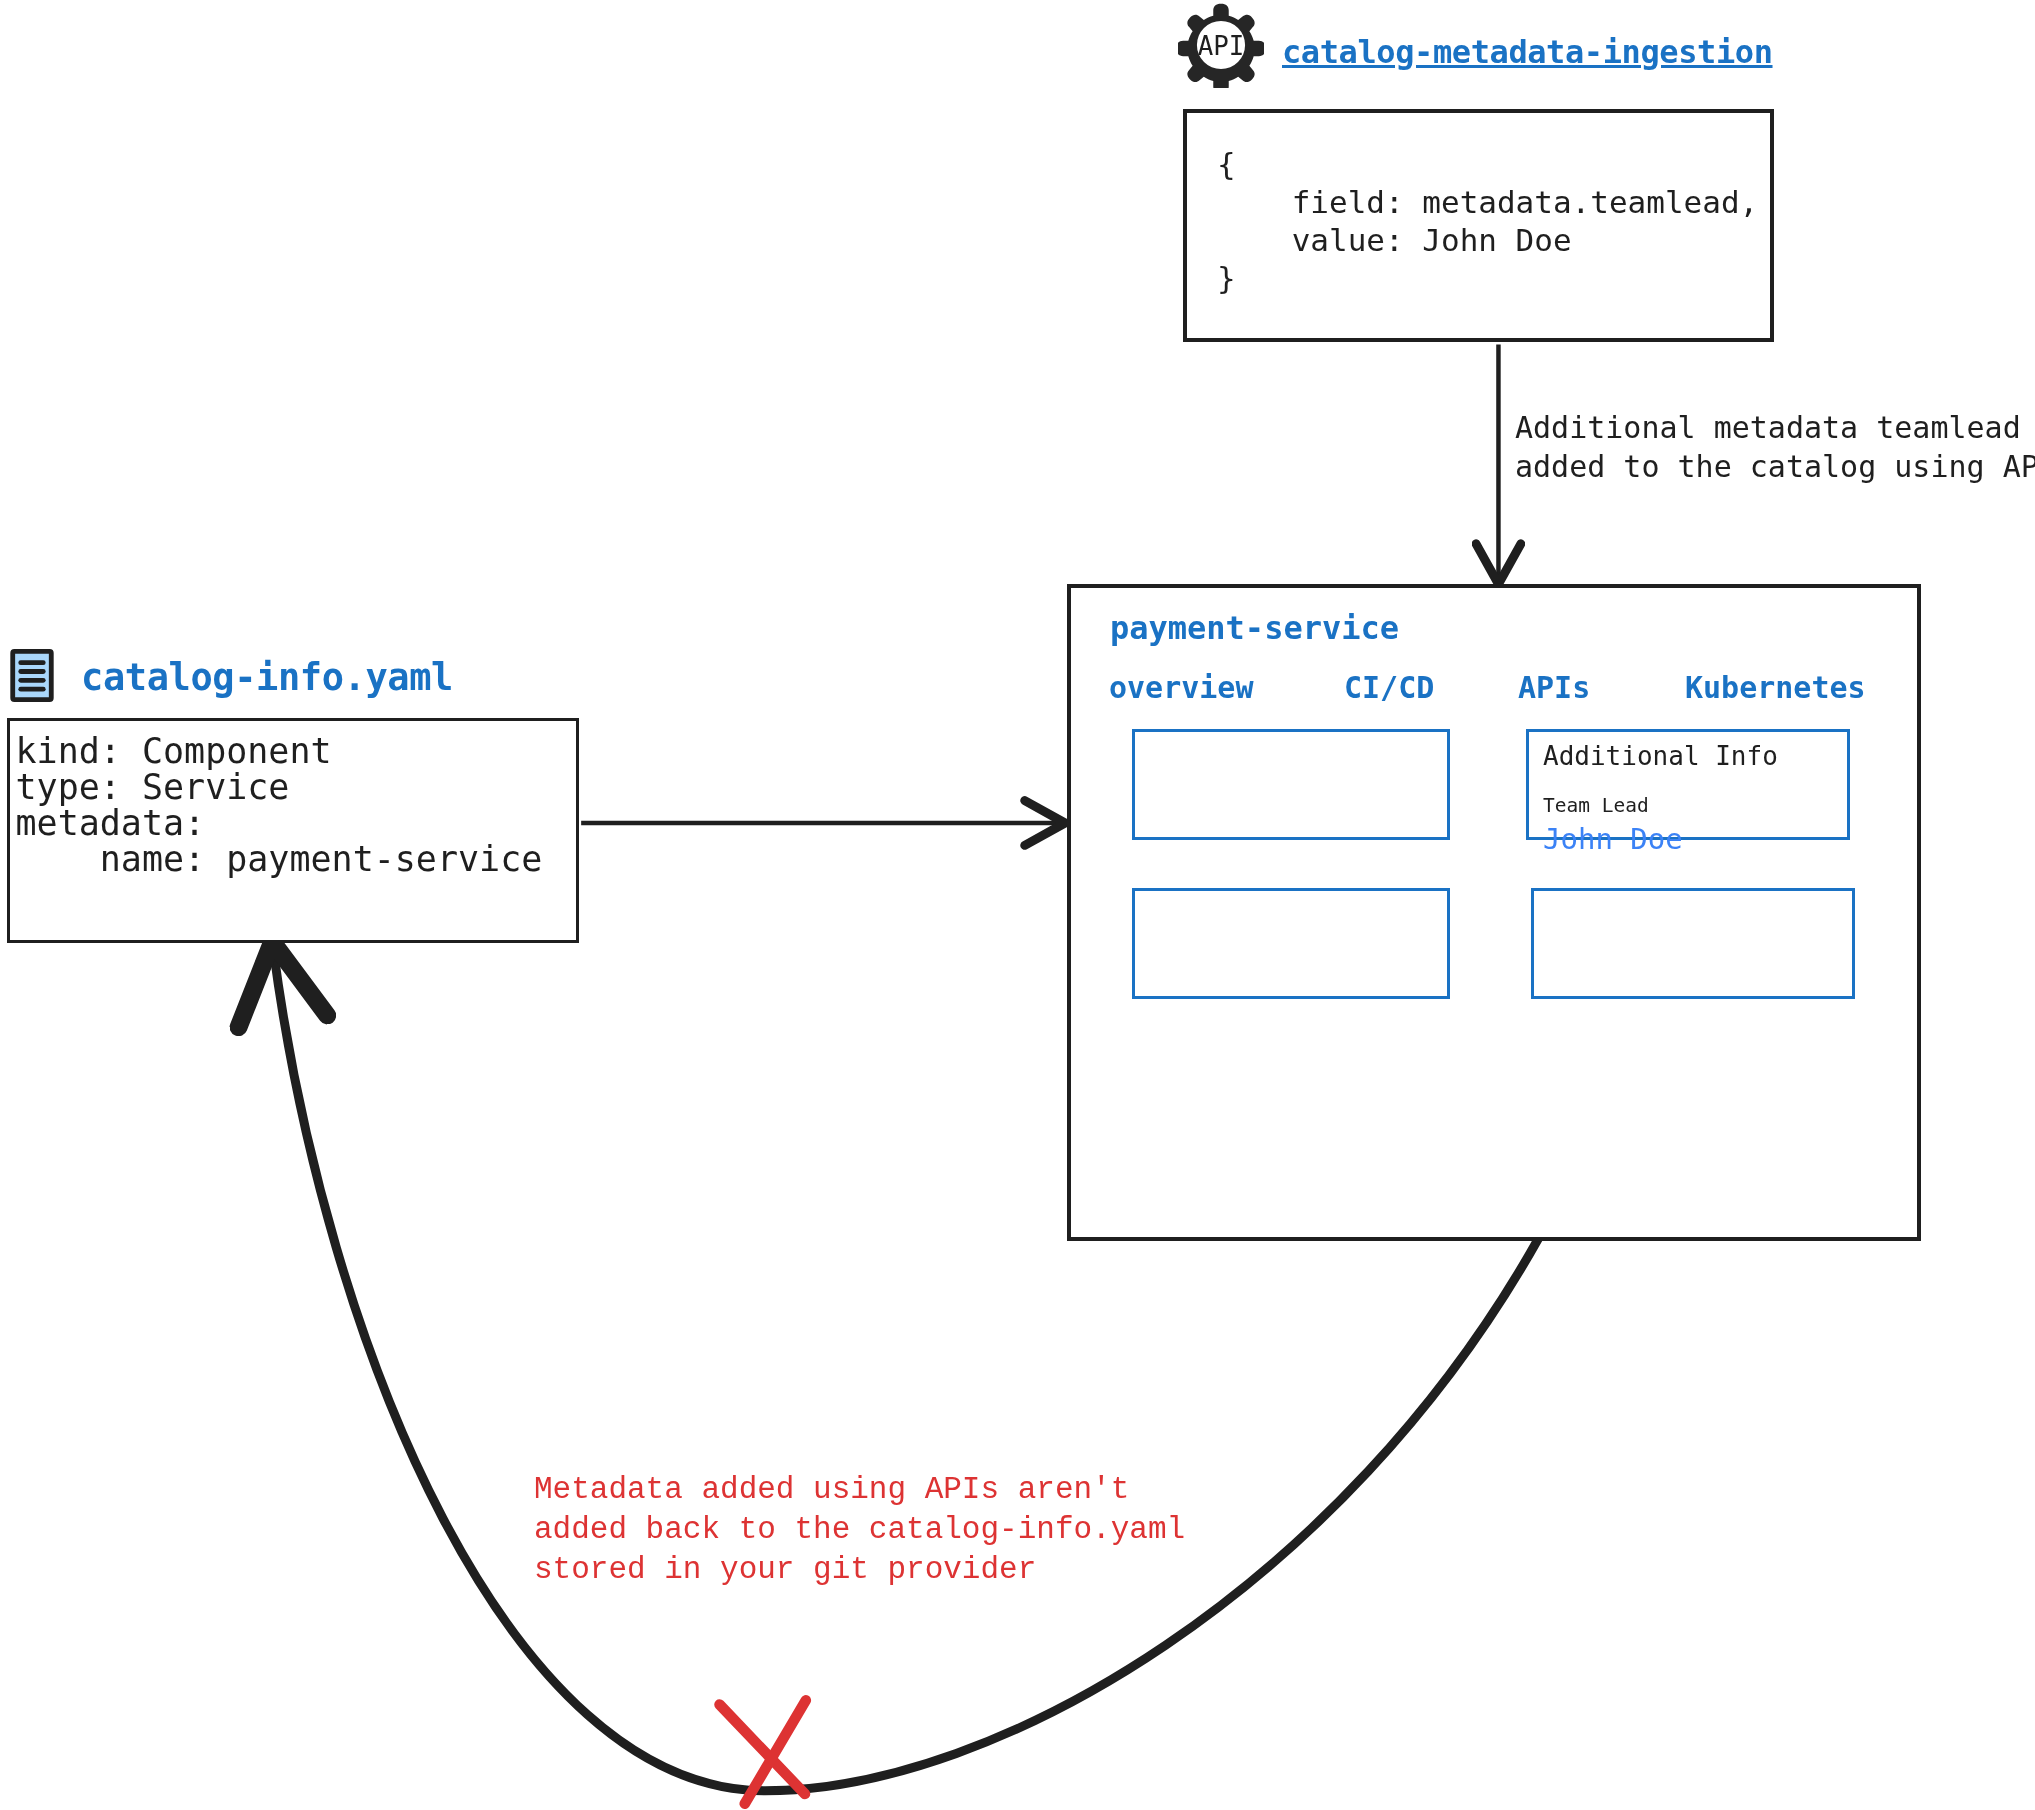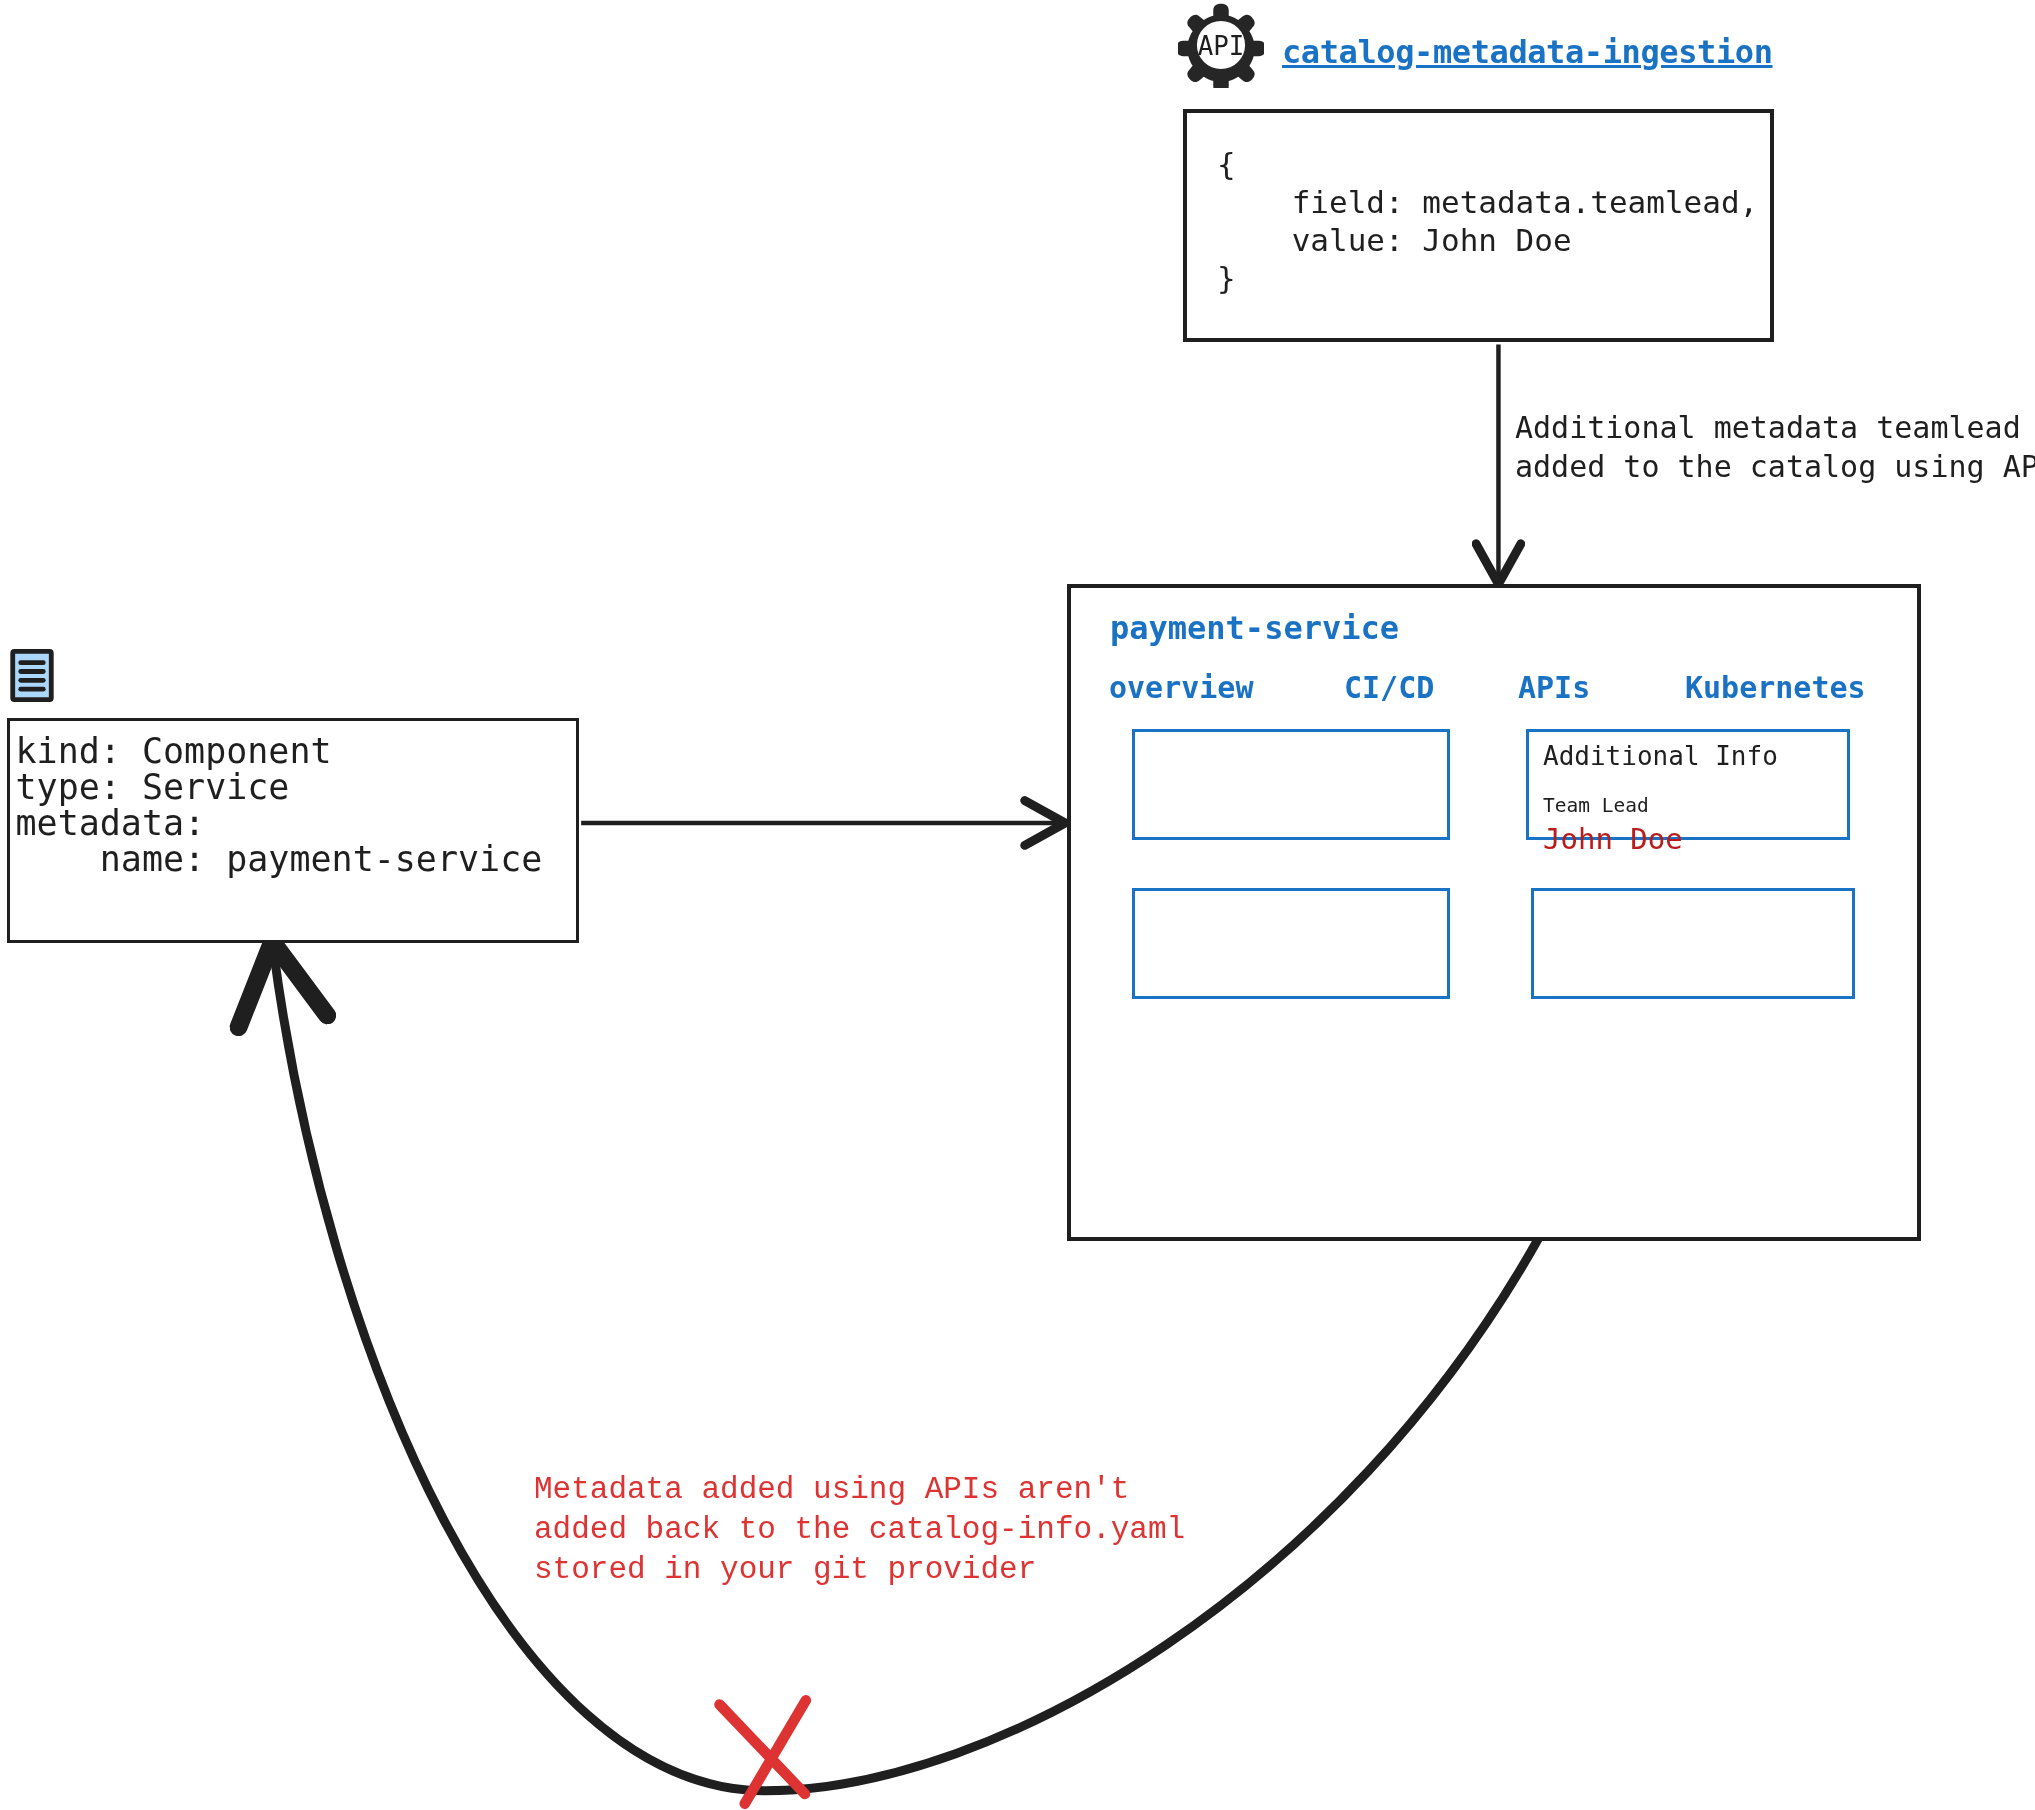--- a/index.html
+++ b/index.html
@@ -146,21 +146,21 @@
   }
   #addl-field-label {
     left: 1543px; top: 794px;
     font-size: 19.5px;
     color: #1f1f1f;
     white-space: nowrap;
   }
   #addl-field-value {
     left: 1543px; top: 822px;
     font-size: 29px;
-    color: #b91c1c;
+    color: #3b82f6;
     white-space: nowrap;
   }
 
   
   #warn-text {
     left: 534px; top: 1470px;
     font-size: 31px;
     line-height: 40px;
     color: #dd3333;
     white-space: pre;
@@ -228,20 +228,21 @@
 added to the catalog using APIs</pre>
 
   <svg id="yaml-file-icon" class="abs" viewBox="0 0 54 66">
     <rect x="3" y="3" width="48" height="60" rx="2" fill="#aad7fb" stroke="#1f1f1f" stroke-width="6"></rect>
     <line x1="13" y1="17" x2="41" y2="17" stroke="#1f1f1f" stroke-width="6" stroke-linecap="round"></line>
     <line x1="13" y1="28" x2="41" y2="28" stroke="#1f1f1f" stroke-width="6" stroke-linecap="round"></line>
     <line x1="13" y1="39" x2="41" y2="39" stroke="#1f1f1f" stroke-width="6" stroke-linecap="round"></line>
     <line x1="13" y1="50" x2="41" y2="50" stroke="#1f1f1f" stroke-width="6" stroke-linecap="round"></line>
   </svg>
 
+  <div id="yaml-title" class="abs mono">catalog-info.yaml</div>
 
   <div id="yaml-box" class="abs"></div>
   <pre id="yaml-code" class="abs mono" style="margin:0;">kind: Component
 type: Service
 metadata:
     name: payment-service</pre>
 
 
   <div id="service-panel" class="abs"></div>
 

